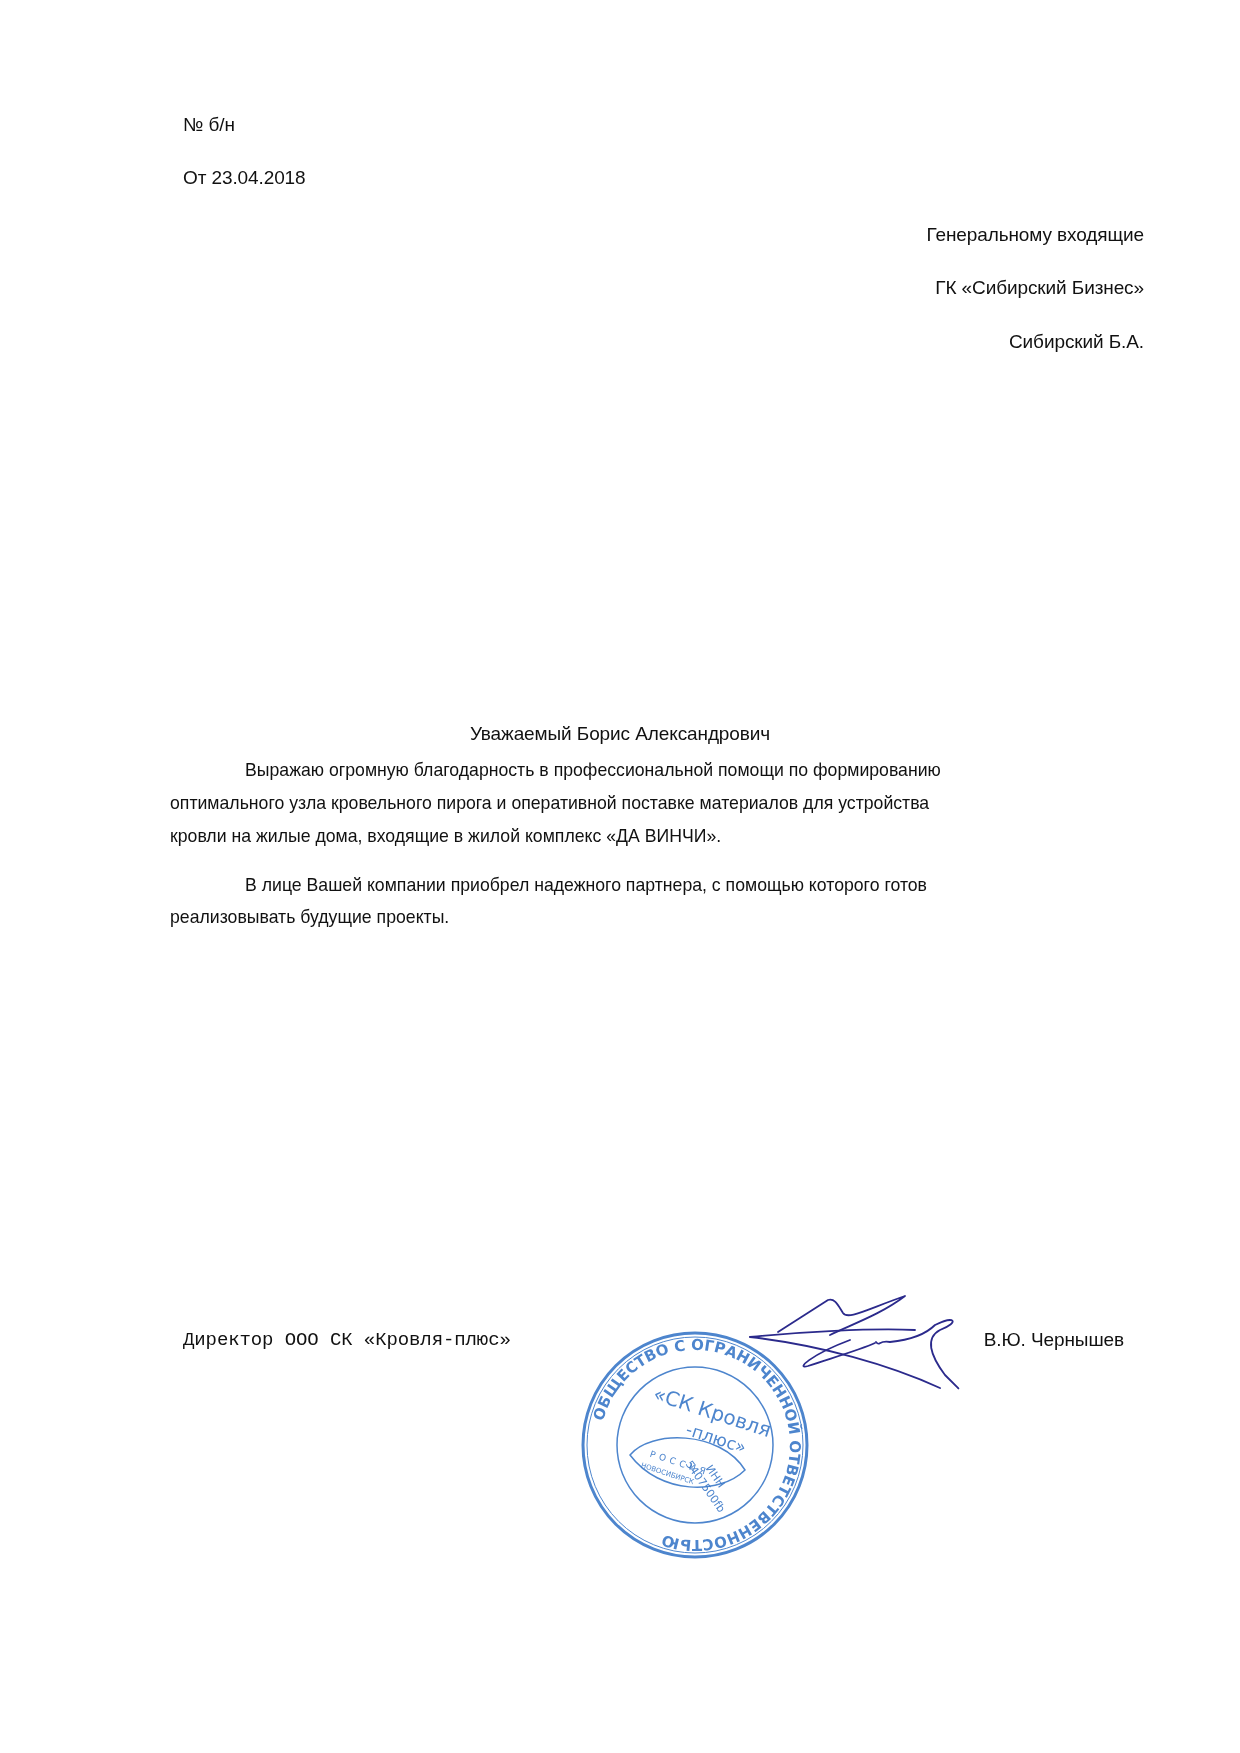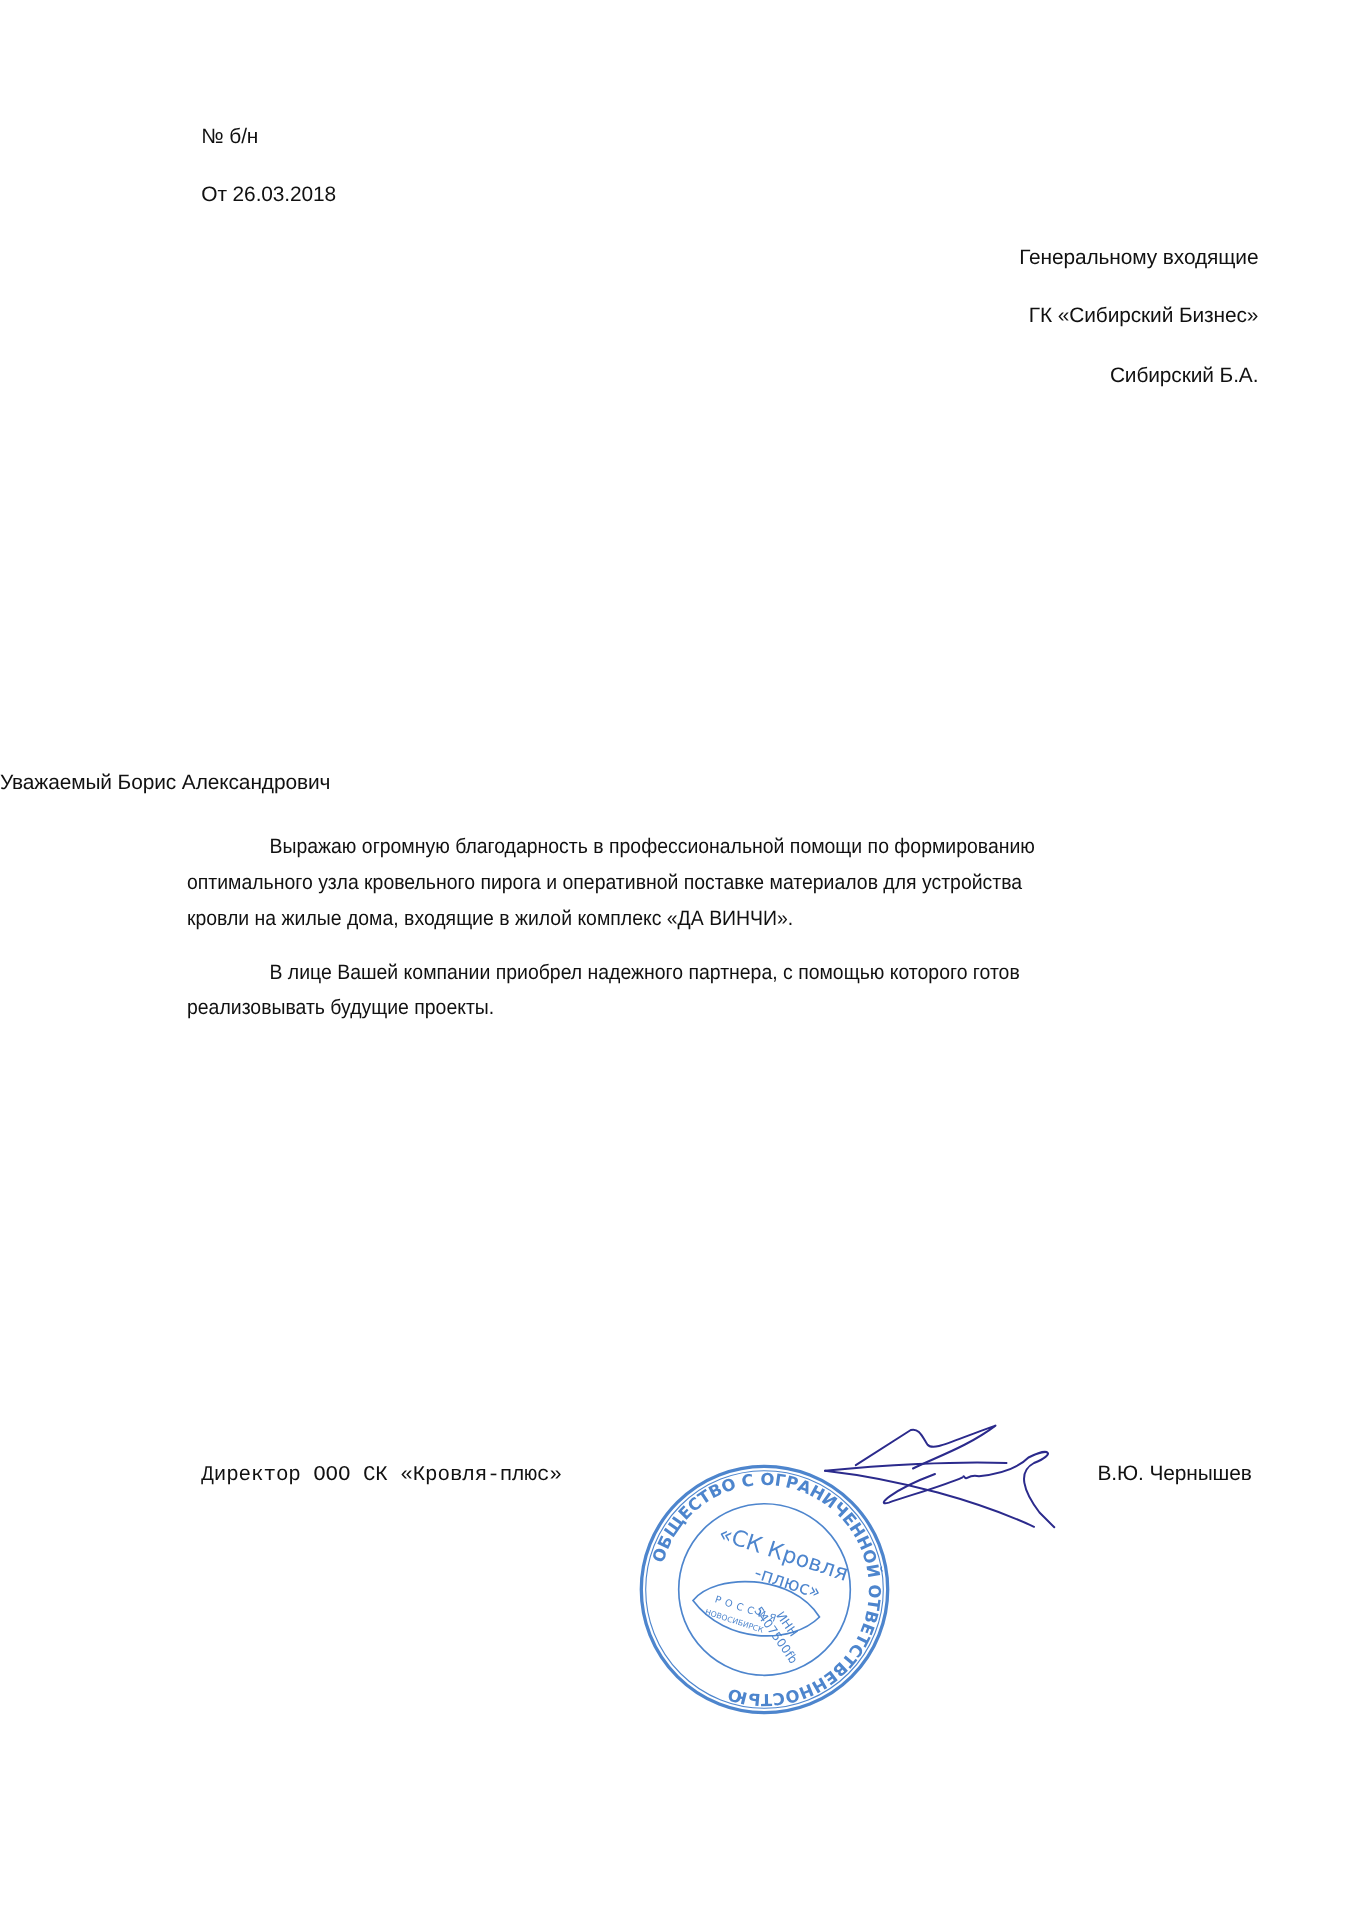--- a/index.html
+++ b/index.html
@@ -11,41 +11,41 @@
   .body-line { position:absolute; left:170px; font-size:19px; line-height:22px; white-space:nowrap;
                transform-origin:left center; }
   .indent { left:245px; }
   #stamp { position:absolute; left:570px; top:1320px; width:250px; height:250px; }
   #signature { position:absolute; left:740px; top:1280px; width:240px; height:110px; }
 </style>
 </head>
 <body>
 
 <div class="t left" style="top:114px;">№ б/н</div>
-<div class="t left" style="top:167px;">От 26.03.2018</div>
+<div class="t left" style="top:167px;">От 23.04.2018</div>
 
 <div class="t right" style="top:224px;">Генеральному входящие</div>
 <div class="t right" style="top:277px;margin-left:44px;">ГК «Сибирский Бизнес»</div>
 <div class="t right" style="top:331px;">Сибирский Б.А.</div>
 
-<div class="t" style="top:701px; left:0; width:1240px; ">Уважаемый Борис Александрович</div>
+<div class="t" style="top:723px; left:0; width:1240px; text-align:center;">Уважаемый Борис Александрович</div>
 
 <div>
   <div class="body-line indent" style="top:759px; transform:scaleX(0.93);">Выражаю огромную благодарность в профессиональной помощи по формированию</div>
   <div class="body-line" style="top:792px; transform:scaleX(0.93);">оптимального узла кровельного пирога и оперативной поставке материалов для устройства</div>
   <div class="body-line" style="top:825px; transform:scaleX(0.93);">кровли на жилые дома, входящие в жилой комплекс «ДА ВИНЧИ».</div>
 </div>
 
 <div>
   <div class="body-line indent" style="top:874px; transform:scaleX(0.93);">В лице Вашей компании приобрел надежного партнера, с помощью которого готов</div>
   <div class="body-line" style="top:906px; transform:scaleX(0.93);">реализовывать будущие проекты.</div>
 </div>
 
 <div class="t left" style="top:1329px;font-family:Liberation Mono, monospace;">Директор ООО СК «Кровля-плюс»</div>
-<div class="t right" style="top:1329px; right:102px;">В.Ю. Чернышев</div>
+<div class="t right" style="top:1329px; right:116px;">В.Ю. Чернышев</div>
 
 <svg id="stamp" viewBox="0 0 250 250">
   <defs>
     <path id="stamp-arc" d="M 125,125 m -95,0 a 95,95 0 1,1 190,0 a 95,95 0 1,1 -190,0"></path>
   </defs>
   <g fill="none" stroke="#3a78c8" opacity="0.9">
     <circle cx="125" cy="125" r="112" stroke-width="3"></circle>
     <circle cx="125" cy="125" r="108" stroke-width="1"></circle>
     <circle cx="125" cy="125" r="78" stroke-width="1.5"></circle>
     <path d="M 60,135 C 80,110 150,110 175,150 C 150,175 90,175 60,135 Z" stroke-width="1.5"></path>

